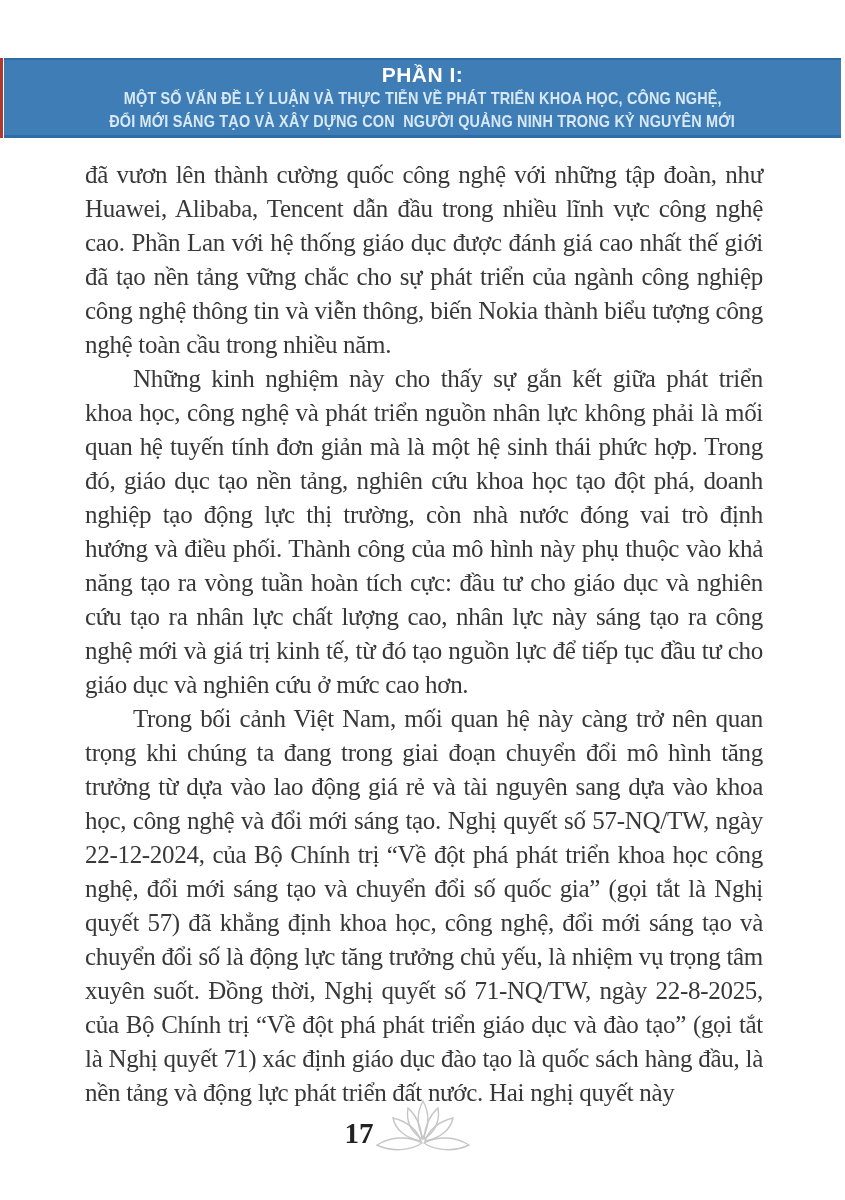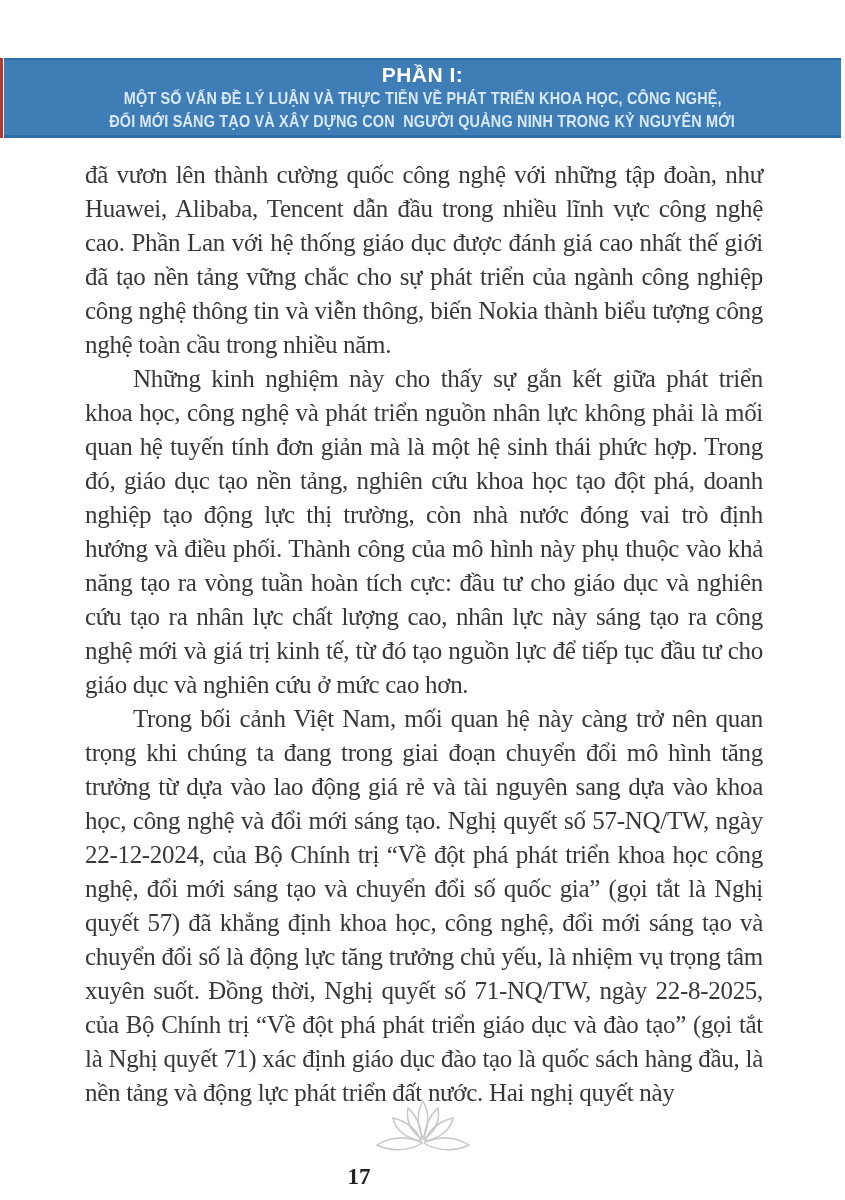--- a/index.html
+++ b/index.html
@@ -75,23 +75,22 @@
     fill: none;
     stroke: var(--lotus, #c6c6c6);
     stroke-width: 1.4;
   }
   .page-number {
     position: absolute;
     left: 0; top: 24px;
     width: 718px;
     text-align: center;
     color: var(--page-number, #222222);
-    font-size: 23px;
+    font-size: 29px;
     font-weight: bold;
-    margin-top: 47px;
   }
 </style>
 </head>
 <body>
 
 <div class="page">
 
   <div class="edge-mark"></div>
 
   <header class="banner">

